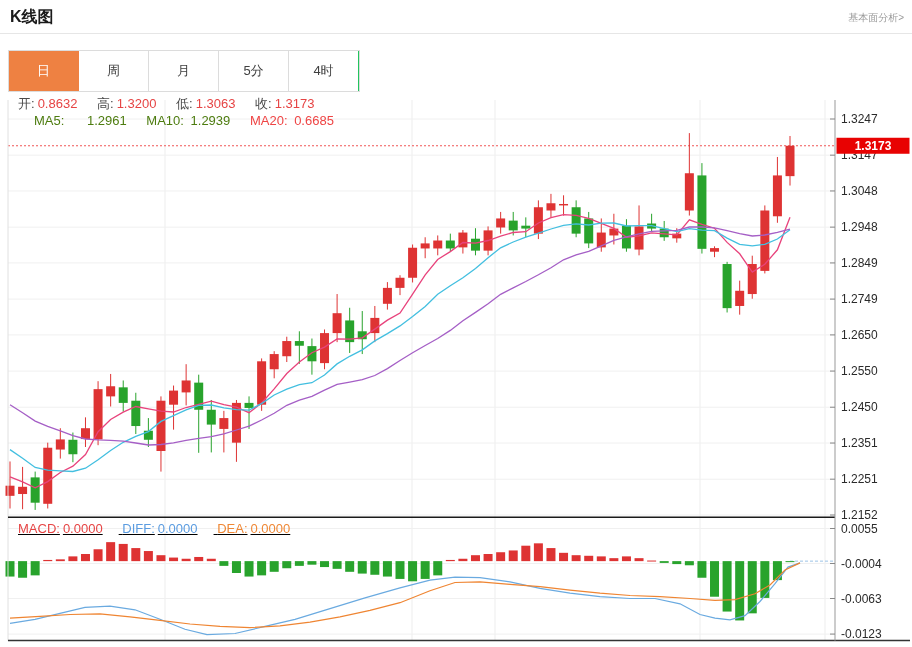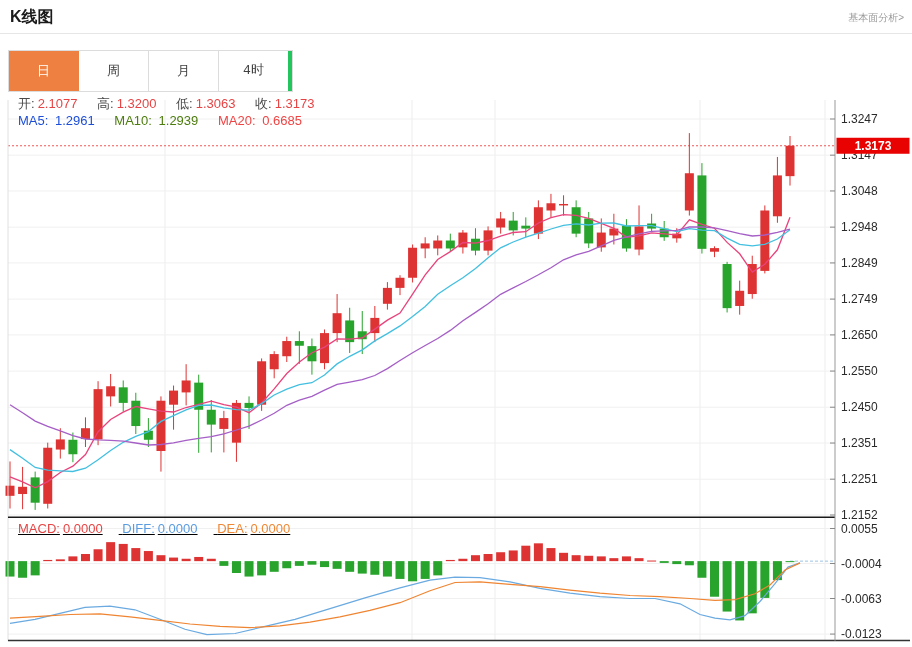--- a/index.html
+++ b/index.html
@@ -6,47 +6,48 @@
   body{width:912px;height:647px;position:relative;overflow:hidden;
        font-family:"Liberation Sans","DejaVu Sans",sans-serif;}
   .hdr{position:absolute;top:0;left:0;width:912px;height:33px;
        border-bottom:1px solid #e6e6e6;background:#fff;z-index:3;}
   .hdr .title{position:absolute;left:10px;top:7px;font-size:16px;font-weight:bold;color:#1a1a1a;}
   .hdr .flink{position:absolute;right:8px;top:11px;font-size:10px;color:#9a9a9a;cursor:pointer;}
   .tabs{position:absolute;top:50px;left:8px;display:flex;border:1px solid #dcdcdc;
         background:#fff;z-index:3;}
   .tab{width:69px;height:40px;line-height:40px;text-align:center;font-size:13px;
        color:#404040;border-right:1px solid #dcdcdc;cursor:pointer;background:#fff;}
-  .tab:last-child{border-right:4px solid #22c55e;font-family:Liberation Mono, monospace;}
+  .tab:last-child{border-right:1px solid #22c55e;}
   .tab.active{background:#ee8142;color:#fff;border-color:#ee8142;}
   svg#kchart{position:absolute;top:0;left:0;z-index:1;}
   .legend{position:absolute;left:18px;font-size:13px;z-index:2;white-space:nowrap;}
   .legend span{margin-right:3px;}
   .legend .gap{margin-right:16px;}
   .lbl{color:#4a4a4a;}
   .red-val{color:#e64444;}
-  .ma5{color:#1d4ed8;}
+  .ma5{color:#4d7c0f;margin-left:16px;}
   .ma10{color:#4d7c0f;}
   .ma20{color:#ef4444;}
   .macd-r{color:#e64444;}
   .diff-b{color:#5b9ce0;}
   .dea-o{color:#ef8836;}
 </style>
 </head>
 <body>
 
 <div class="hdr">
   <span class="title">K线图</span>
   <span class="flink">基本面分析&gt;</span>
 </div>
 
 <div class="tabs">
   <div class="tab active">日</div>
   <div class="tab">周</div>
   <div class="tab">月</div>
+  <div class="tab">5分</div>
   <div class="tab">4时</div>
 </div>
 
 <svg id="kchart" width="912" height="647" viewBox="0 0 912 647">
     <g>
       <line x1="165" y1="100" x2="165" y2="640.6" stroke="#ededed" stroke-width="1"></line>
       <line x1="412" y1="100" x2="412" y2="640.6" stroke="#ededed" stroke-width="1"></line>
       <line x1="495" y1="100" x2="495" y2="640.6" stroke="#ededed" stroke-width="1"></line>
       <line x1="700" y1="100" x2="700" y2="640.6" stroke="#ededed" stroke-width="1"></line>
       <line x1="825" y1="100" x2="825" y2="640.6" stroke="#ededed" stroke-width="1"></line>
@@ -323,21 +324,21 @@
       <line x1="830" y1="634.0932203389831" x2="835" y2="634.0932203389831" stroke="#888" stroke-width="1"></line>
       <text x="841" y="638.0932203389831" fill="#2a2a2a" font-size="12" font-family="&quot;Liberation Sans&quot;,&quot;DejaVu Sans&quot;,sans-serif" text-anchor="start" font-weight="normal">-0.0123</text>
     </g>
     <g>
       <rect x="836.5" y="137.7616438356167" width="73" height="16" fill="#e80202"></rect>
       <text x="873" y="150.2616438356167" fill="#ffffff" font-size="12" font-family="&quot;Liberation Sans&quot;,&quot;DejaVu Sans&quot;,sans-serif" text-anchor="middle" font-weight="bold">1.3173</text>
     </g>
   </svg>
 
 <div class="legend" style="top:95px;">
-  <span class="lbl">开:</span><span class="red-val gap">2.1077</span>
+  <span class="lbl">开:</span><span class="red-val gap">0.8632</span>
   <span class="lbl">高:</span><span class="red-val gap">1.3200</span>
   <span class="lbl">低:</span><span class="red-val gap">1.3063</span>
   <span class="lbl">收:</span><span class="red-val">1.3173</span>
 </div>
 
 <div class="legend" style="top:113px;">
   <span class="ma5">MA5: </span><span class="ma5 gap">1.2961</span>
   <span class="ma10">MA10: </span><span class="ma10 gap">1.2939</span>
   <span class="ma20">MA20: </span><span class="ma20">0.6685</span>
 </div>

